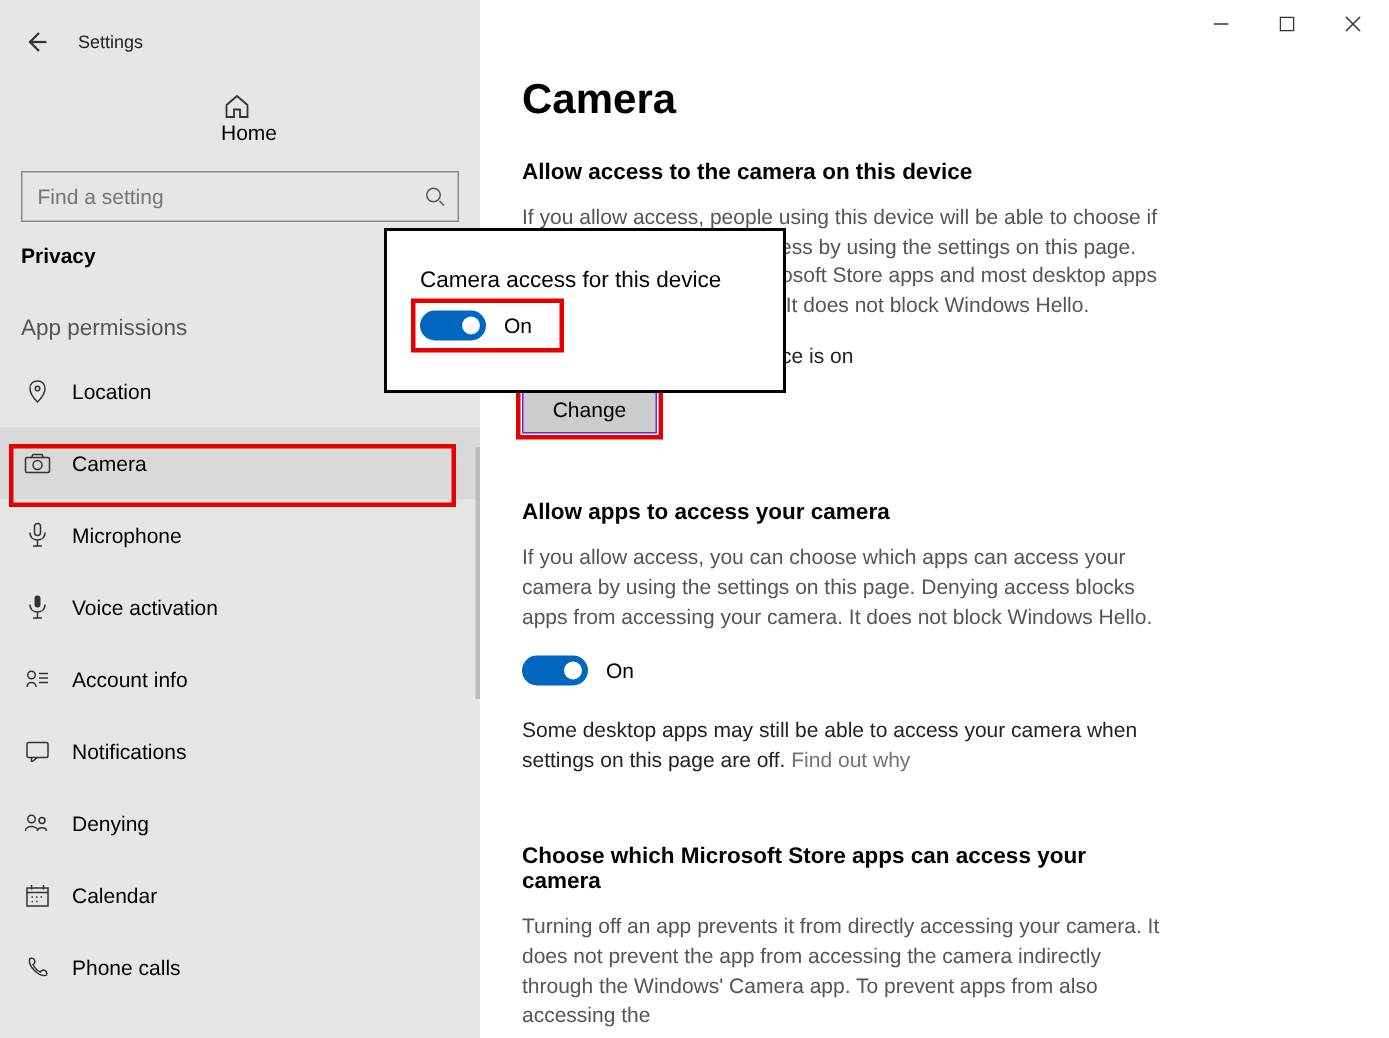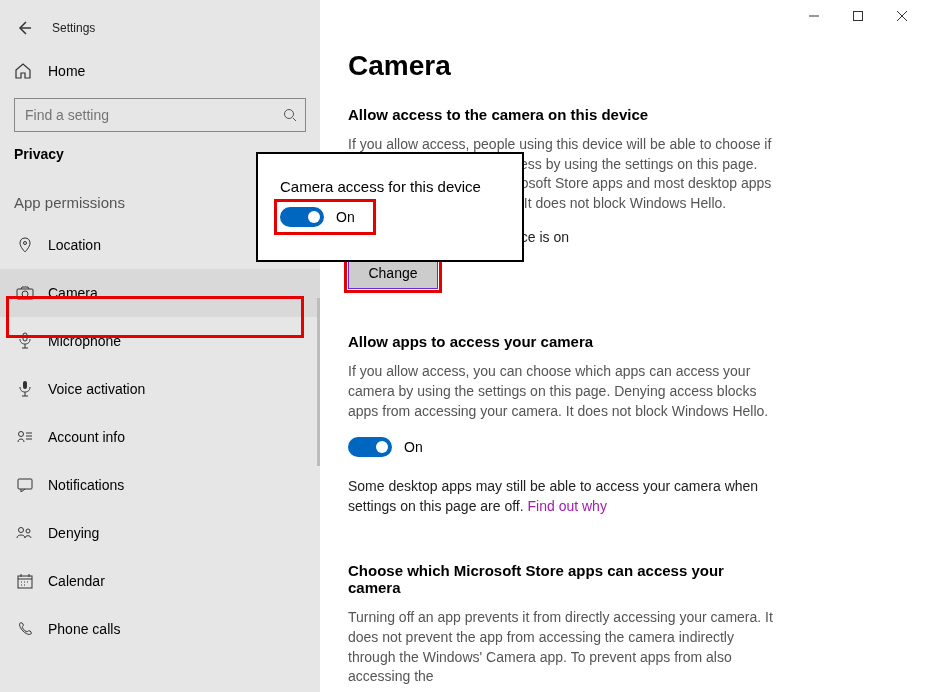--- a/index.html
+++ b/index.html
@@ -2,21 +2,21 @@
 <html><head>
 <meta charset="utf-8">
 <style>
   * { box-sizing: border-box; margin: 0; padding: 0; font-family: "Segoe UI", sans-serif; }
   body { width: 926px; height: 692px; background: #fff; overflow: hidden; position: relative; }
   .win { display: flex; height: 100%; }
   .sidebar { width: 320px; background: #e6e6e6; padding-top: 10px; position: relative; }
   .titlebar-left { display:flex; align-items:center; padding: 8px 14px 14px 14px; }
   .back-arrow { width:20px; height:20px; display:flex; align-items:center; justify-content:center; margin-right:18px; }
   .app-title { font-size:12px; color:#222; }
-  .home-row { display:flex; align-items:center; padding: 10px 14px 18px 14px; }
+  .home-row { display:flex; align-items:center; padding: 10px 14px 18px 14px; flex-direction: column; }
   .home-row .ico { width:22px; display:flex; align-items:center; }
   .home-row .txt { font-size:14px; margin-left:12px; }
   .searchbox { margin: 0 14px 10px 14px; border:1px solid #888; height:34px; display:flex; align-items:center; background:#e6e6e6; }
   .searchbox input { flex:1; border:none; outline:none; background:transparent; font-size:14px; padding: 0 10px; color:#555; }
   .searchbox .sico { width:30px; display:flex; align-items:center; justify-content:center; }
   .group-title { font-size:14px; font-weight:600; padding: 4px 14px 24px 14px; }
   .section-title { font-size:15px; color:#555; padding: 8px 14px 10px 14px; }
   .sb-item { display:flex; align-items:center; height:48px; padding: 0 14px; font-size:14px; position:relative; }
   .sb-item .ico { width:22px; display:flex; align-items:center; justify-content:center; }
   .sb-item .txt { margin-left:12px; }
@@ -27,21 +27,21 @@
   .tc-btn { width:44px; height:28px; display:flex; align-items:center; justify-content:center; color:#222; }
   h1.page { font-size:28px; font-weight:600; margin-bottom:24px; }
   h2.sub { font-size:15px; font-weight:600; margin-bottom:12px; margin-top:10px; }
   .body-text { font-size:14px; color:#555; max-width:430px; margin-bottom:16px; line-height:1.4; }
   .status-line { font-size:14px; color:#222; margin-bottom:12px; }
   .change-btn { width:90px; height:32px; background:#ccc; border:1px solid #6d28d9; font-size:14px; display:flex; align-items:center; justify-content:center; }
   .toggle-row { display:flex; align-items:center; margin:8px 0 20px 0; }
   .toggle { width:44px; height:20px; border-radius:10px; background:#0067c0; position:relative; margin-right:12px; }
   .toggle::after { content:''; position:absolute; width:12px; height:12px; border-radius:50%; background:#fff; right:4px; top:4px; }
   .toggle-label { font-size:14px; }
-  .link { color:#a21caf; }
+  .link { color:#737373; }
   
   .popup { position:absolute; left:256px; top:152px; width:268px; height:110px; background:#fff; border:2px solid #000; padding:24px 4px 18px 22px; }
   .popup .pt { font-size:15px; margin-bottom:12px; }
   .popup .prow { display:flex; align-items:center; }
   .scrolltrack { position:absolute; right:-1px; top:298px; width:4px; height:168px; background:#bcbcbc; }
 </style>
 </head>
 <body>
 
 <div class="win">

